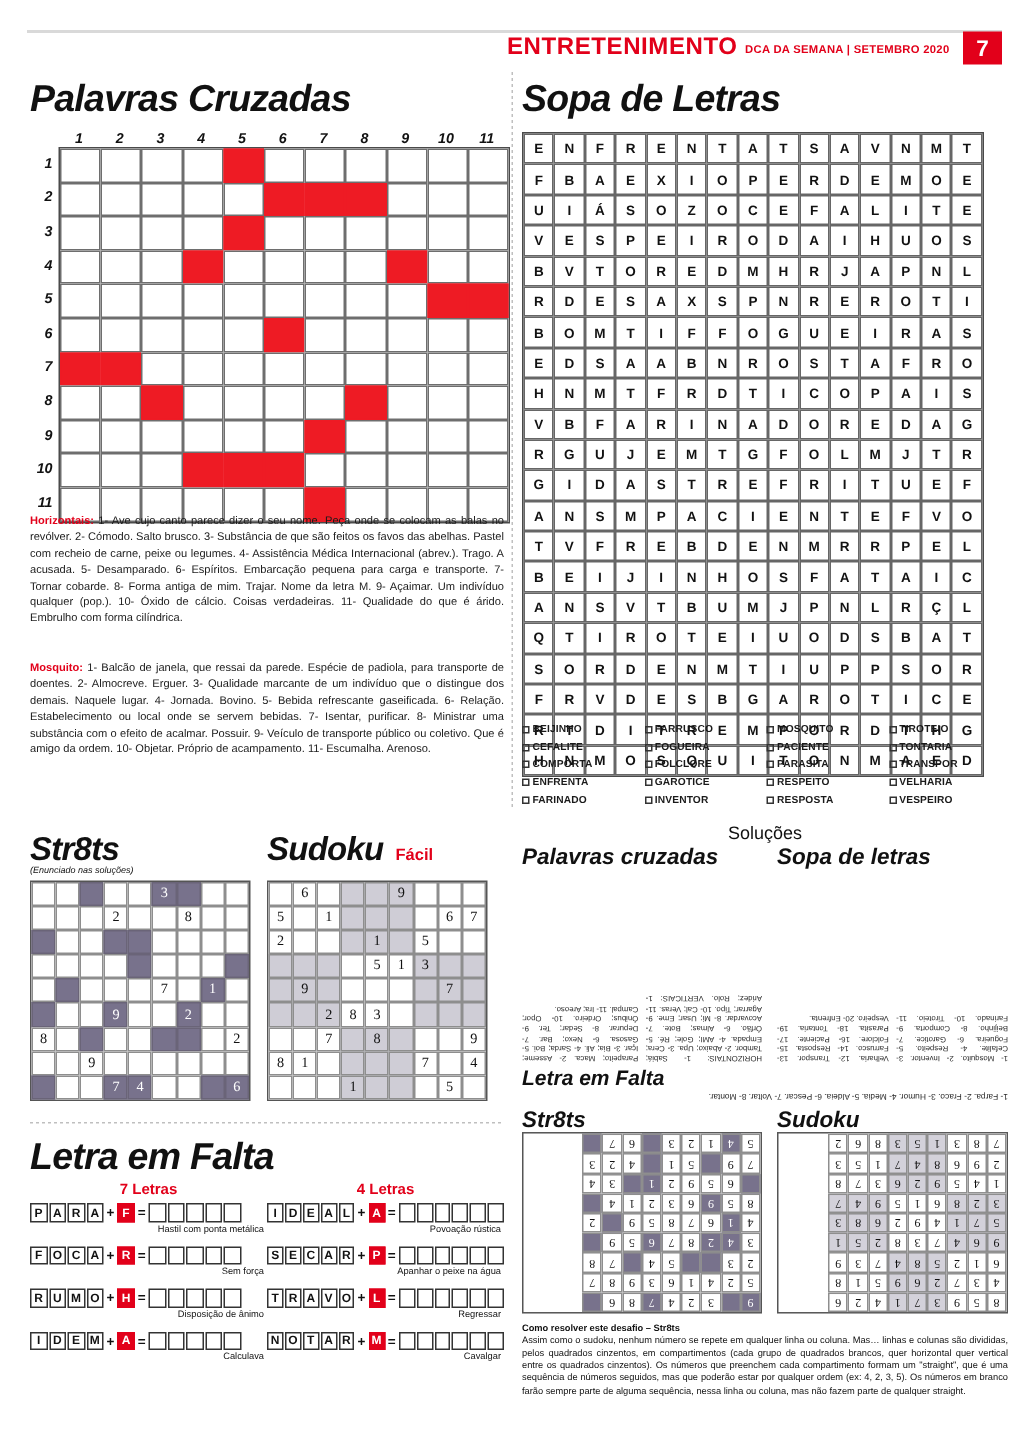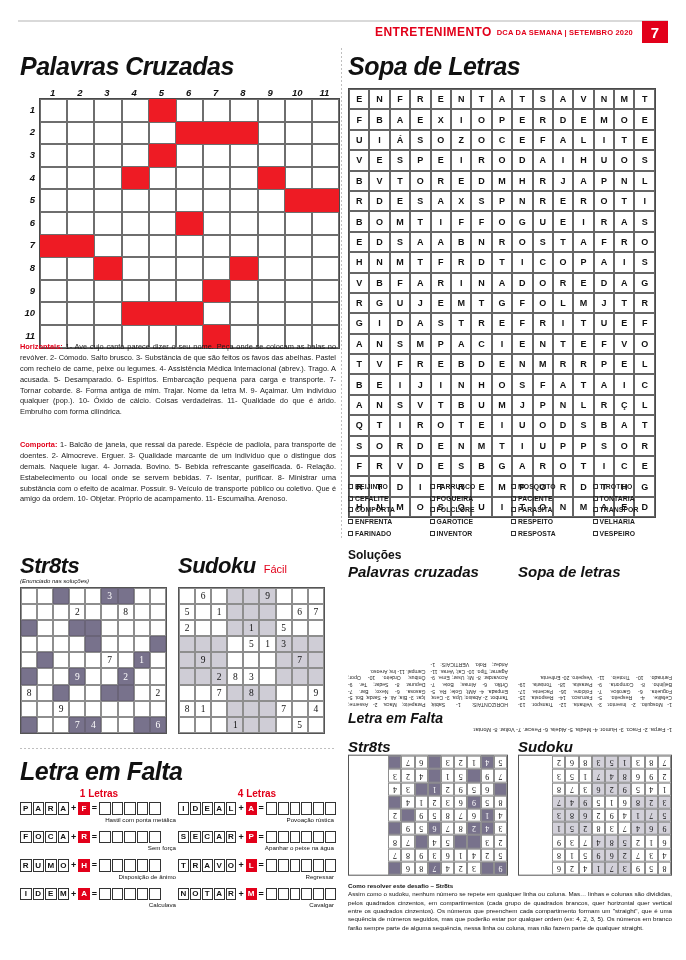--- a/index.html
+++ b/index.html
@@ -18,21 +18,21 @@
   }
   .topline {
     position: absolute; left: 0; top: 2px; width: 650px; height: 2px;
     background: #d9d9d9;
   }
   .headstrip {
     position: absolute; right: 0; top: 4px;
     display: flex; align-items: center; gap: 5px; height: 20px;
   }
   .h-ent {
-    color: #e2001a; font-weight: bold; font-size: 12px; letter-spacing: .4px;
+    color: #e2001a; font-weight: bold; font-size: 16px; letter-spacing: .4px;
   }
   .h-sub { color: #e2001a; font-weight: bold; font-size: 7.5px; letter-spacing: .2px; }
   .pagenum {
     background: #e2001a; color: #fff; font-weight: bold; font-size: 15px;
     width: 26px; height: 22px; display: flex; align-items: center; justify-content: center;
     margin-left: 4px;
   }
 
   
   .vrule {
@@ -129,21 +129,21 @@
     display: flex; align-items: center; justify-content: center;
     font-size: 8px; font-weight: bold;
   }
   .lfbox.redb { background: #e2001a; border-color: #e2001a; color: #fff; }
   .lfbox.blank { background: #fff; }
   .lf-op { font-size: 9px; font-weight: bold; margin: 0 1px; }
   .lf-hint { font-size: 6.2px; text-align: right; margin-top: 1px; padding-right: 2px; }
 
   
   #sol { position: absolute; left: 348px; top: 548px; width: 324px; }
-  .sol-title { font-weight: bold; font-size: 12px; }
+  .sol-title { font-weight: normal; font-size: 12px; text-align: center; }
   .sol-h { font-weight: bold; font-style: italic; font-size: 15px; margin-top: 1px; }
   .sol-two { display: flex; gap: 10px; }
   .sol-colA { width: 160px; }
   .sol-colB { width: 154px; }
   .inv {
     transform: rotate(180deg);
     font-size: 5.2px; line-height: 1.28; text-align: justify; color: #2a2a2a;
   }
   .inv.cols2 { column-count: 2; column-gap: 5px; }
   .sol-small-grid { display: flex; flex-direction: column; border: 1px solid #555; transform: rotate(180deg); }
@@ -349,21 +349,21 @@
           </div>
         </div>
     </div>
   </div>
 
   <div class="clues" style="top:342px;">
     <b class="lbl">Horizontais:</b>
     <span>1- Ave cujo canto parece dizer o seu nome. Peça onde se colocam as balas no revólver. 2- Cómodo. Salto brusco. 3- Substância de que são feitos os favos das abelhas. Pastel com recheio de carne, peixe ou legumes. 4- Assistência Médica Internacional (abrev.). Trago. A acusada. 5- Desamparado. 6- Espíritos. Embarcação pequena para carga e transporte. 7- Tornar cobarde. 8- Forma antiga de mim. Trajar. Nome da letra M. 9- Açaimar. Um indivíduo qualquer (pop.). 10- Óxido de cálcio. Coisas verdadeiras. 11- Qualidade do que é árido. Embrulho com forma cilíndrica.</span>
   </div>
   <div class="clues" style="top:440px;">
-    <b class="lbl">Comporta:</b>
+    <b class="lbl">Mosquito:</b>
     <span>1- Balcão de janela, que ressai da parede. Espécie de padiola, para transporte de doentes. 2- Almocreve. Erguer. 3- Qualidade marcante de um indivíduo que o distingue dos demais. Naquele lugar. 4- Jornada. Bovino. 5- Bebida refrescante gaseificada. 6- Relação. Estabelecimento ou local onde se servem bebidas. 7- Isentar, purificar. 8- Ministrar uma substância com o efeito de acalmar. Possuir. 9- Veículo de transporte público ou coletivo. Que é amigo da ordem. 10- Objetar. Próprio de acampamento. 11- Escumalha. Arenoso.</span>
   </div>
 
   <div id="sopa">
     <div class="title">Sopa de Letras</div>
     <div class="ws-grid" style="margin-top:7px;">
         <div class="ws-row">
           <div class="ws-cell">E</div>
           <div class="ws-cell">N</div>
           <div class="ws-cell">F</div>
@@ -907,21 +907,21 @@
           <div class="num-cell"></div>
           <div class="num-cell dark"></div>
           <div class="num-cell dark">6</div>
         </div>
       </div>
   </div>
 
   <div id="sudoku">
     <div class="ptitle-row">
       <span class="title small">Sudoku</span>
-      <span class="red" style="font-weight:normal;font-size:11px;">Fácil</span>
+      <span class="red" style="font-weight:bold;font-size:11px;">Fácil</span>
     </div>
     <div class="subnote" style="visibility:hidden;">.</div>
     <div class="num-grid">
         <div class="num-row">
           <div class="num-cell"></div>
           <div class="num-cell">6</div>
           <div class="num-cell"></div>
           <div class="num-cell shade"></div>
           <div class="num-cell shade"></div>
           <div class="num-cell shade">9</div>
@@ -1019,21 +1019,21 @@
         </div>
       </div>
   </div>
 
   <div class="hrule" style="left:20px;top:748px;width:316px;"></div>
 
   <div id="letra">
     <div class="title">Letra em Falta</div>
     <div class="lf-cols">
       <div class="lf-col">
-        <div class="lf-colhdr">1 Letras</div>
+        <div class="lf-colhdr">7 Letras</div>
         <div id="lf5">
             <div class="lf-item">
               <div class="lf-line">
                 <div class="lfbox">P</div>
                 <div class="lfbox">A</div>
                 <div class="lfbox">R</div>
                 <div class="lfbox">A</div>
                 <span class="lf-op">+</span>
                 <div class="lfbox redb">F</div>
                 <span class="lf-op">=</span>

